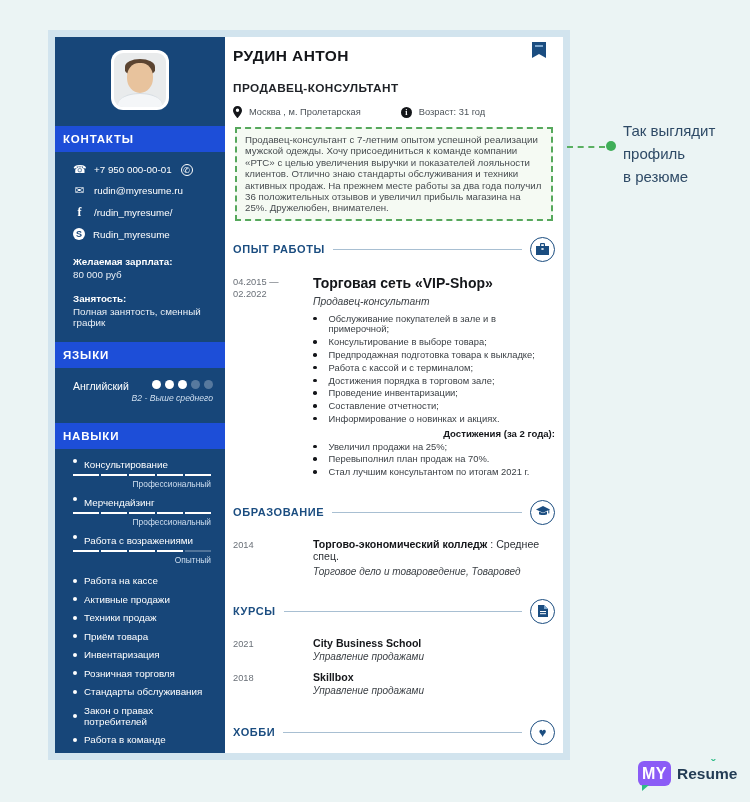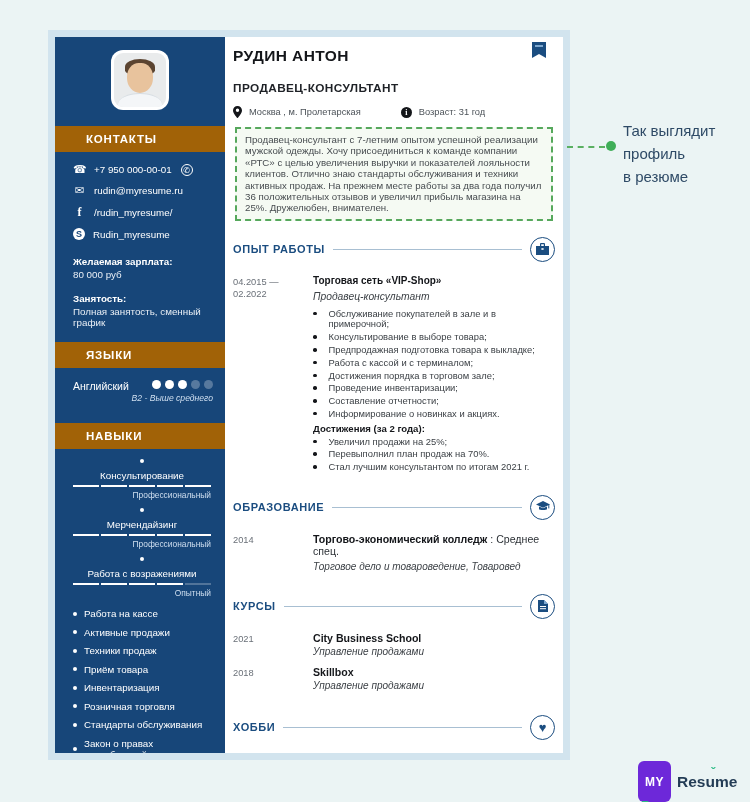--- a/index.html
+++ b/index.html
@@ -20,43 +20,43 @@
   .photo-wrap { display:flex; justify-content:center; padding:13px 0 12px; }
   .photo {
     width:58px; height:60px; background:#fff; border-radius:12px;
     position:relative; overflow:hidden;
   }
   .avatar-bg { position:absolute; inset:3px; border-radius:9px; background:#e9ebec; overflow:hidden; }
   .avatar-head { position:absolute; left:50%; top:10px; width:26px; height:30px; margin-left:-13px; background:#e8c39d; border-radius:45% 45% 50% 50%; }
   .avatar-hair { position:absolute; left:50%; top:6px; width:30px; height:16px; margin-left:-15px; background:#5b4431; border-radius:50% 50% 30% 30%; }
   .avatar-shirt { position:absolute; left:50%; bottom:-8px; width:44px; height:22px; margin-left:-22px; background:#f4f6f8; border-radius:50% 50% 0 0; border-top:1px solid #d7dde2; }
   .band {
-    background:#a16207; font-weight:700; font-size:11.5px; letter-spacing:.8px;
-    padding:7px 0 7px 31px; margin-top:4px;
+    background:#1d4ed8; font-weight:700; font-size:11.5px; letter-spacing:.8px;
+    padding:7px 0 7px 8px; margin-top:4px;
   }
   .c-list { padding:11px 8px 2px 18px; }
   .c-item { display:flex; align-items:center; gap:8px; margin-bottom:8px; font-size:9.8px; }
   .c-ico { width:13px; text-align:center; font-size:11px; flex-shrink:0; }
   .c-ico.fb { font-weight:700; font-size:12px; font-family:"Liberation Serif",serif; }
   .c-ico.sk { background:#fff; color:#174679; border-radius:50%; width:12px; height:12px; line-height:12px; font-size:9px; font-weight:700; }
   .wa { font-size:10px; margin-left:1px; border:1px solid #fff; border-radius:50%; width:12px; height:12px; line-height:11px; text-align:center; font-size:8px; }
   .kv { padding:6px 14px 0 18px; font-size:9.8px; }
   .kv .k { font-weight:700; margin-bottom:2px; }
   .kv .v { color:#e8eef5; }
   
   .lang-row { display:flex; justify-content:space-between; padding:12px 12px 10px 18px; font-size:10.5px; }
   .lang-right { text-align:right;font-style:italic; }
   .lang-dots { display:flex; gap:4px; justify-content:flex-end; }
   .lang-dots .pip { width:9px; height:9px; border-radius:50%; background:rgba(255,255,255,.28); }
   .lang-dots .pip.on { background:#fff; }
   .lang-level { font-size:8.6px; color:#cfdff0; margin-top:4px; }
   
   .skills-rated { padding:10px 14px 0 18px; }
   .skill-rated { margin-bottom:8px; }
-  .sk-name { display:flex; align-items:center; gap:7px; font-size:9.8px; margin-bottom:4px;flex-direction:column; }
+  .sk-name { display:flex; align-items:flex-start; gap:7px; font-size:9.8px; margin-bottom:4px; }
   .bullet { width:4px; height:4px; border-radius:50%; background:#fff; flex-shrink:0; }
   .seg-bar { display:flex; gap:2px; height:2px; }
   .seg-bar .pip { flex:1; background:rgba(255,255,255,.25); }
   .seg-bar .pip.on { background:#fff; }
   .sk-level { text-align:right; font-size:8.4px; color:#cfdff0; margin-top:3px; }
   .s-list { padding:2px 10px 0 18px; }
   .s-list .li { display:flex; align-items:center; gap:7px; font-size:9.8px; margin-bottom:7.5px; }
   
   .content { flex:1; background:#fff; position:relative; padding:10px 8px 0 8px; overflow:hidden; }
   .person-name { font-size:15.5px; font-weight:700; color:#14161a; letter-spacing:.4px; }
@@ -77,41 +77,41 @@
   .sec-rule { flex:1; height:1px; background:#a8bfd2; }
   .circle-icon {
     width:25px; height:25px; border:1.5px solid #1b4d80; border-radius:50%;
     display:flex; align-items:center; justify-content:center; color:#1b4d80; flex-shrink:0;
   }
   .circle-icon svg { display:block; }
   .heart-glyph { font-size:13px; line-height:1; }
   .entry { display:flex; margin-top:13px; }
   .e-date { width:80px; flex-shrink:0; font-size:9.3px; color:#6a7078; line-height:12px; padding-top:1px; }
   .e-body { flex:1; }
-  .e-company { font-size:10px; font-weight:700; color:#14161a; }
+  .e-company { font-size:14px; font-weight:700; color:#14161a; }
   .e-pos { font-size:10.3px; font-style:italic; color:#3c4146; margin-top:5px; }
   .b-list { margin-top:7px; }
   .b-list .li { display:flex; gap:12px; font-size:9.4px; color:#3c4146; line-height:10.6px; margin-bottom:2.2px; }
   .b-list .bullet { background:#14161a; margin-top:3px; width:3.5px; height:3.5px; }
-  .ach-label { font-size:9.6px; font-weight:700; color:#14161a; margin:3px 0 3px; }
+  .ach-label { font-size:9.6px; font-weight:700; color:#14161a; margin:3px 0 3px;text-align:right; }
   .edu-line { font-size:10.6px; color:#2c3136; }
   .edu-line b { color:#14161a; }
   .edu-detail { font-size:10px; font-style:italic; color:#3c4146; margin-top:4px; }
   .course-name { font-size:10.6px; font-weight:700; color:#14161a; }
   .plain-text { font-size:10px; color:#3c4146; margin-top:12px; line-height:13px; }
   
   .note-line { position:absolute; left:567px; top:146px; width:38px; border-top:2px dashed #5ab061; }
   .note-dot { position:absolute; left:606px; top:141px; width:10px; height:10px; border-radius:50%; background:#3fae58; }
   .note-text { position:absolute; left:623px; top:119px; font-size:15px; line-height:23px; color:#2e4a66; }
   
   .logo { position:absolute; left:638px; top:761px; display:flex; align-items:center; gap:6px; cursor:pointer; }
   .logo-bubble {
-    width:33px; height:41px; background:#6d28d9; border-radius:6px; position:relative;
+    width:33px; height:25px; background:#8b5cf6; border-radius:6px; position:relative;
     display:flex; align-items:center; justify-content:center;
-    color:#fff; font-weight:700; font-size:12px; letter-spacing:.5px;
+    color:#fff; font-weight:700; font-size:16px; letter-spacing:.5px;
   }
   .logo-bubble::after {
     content:""; position:absolute; left:4px; bottom:-5px;
     border-left:7px solid #2ebc86; border-bottom:6px solid transparent;
   }
   .logo-text { font-size:15.5px; font-weight:700; color:#233c55; position:relative; }
   .logo-caron { position:absolute; left:34px; top:-8px; color:#2ebc86; font-weight:700; font-size:13px; font-style:normal; }
 </style>
 </head>
 <body>

